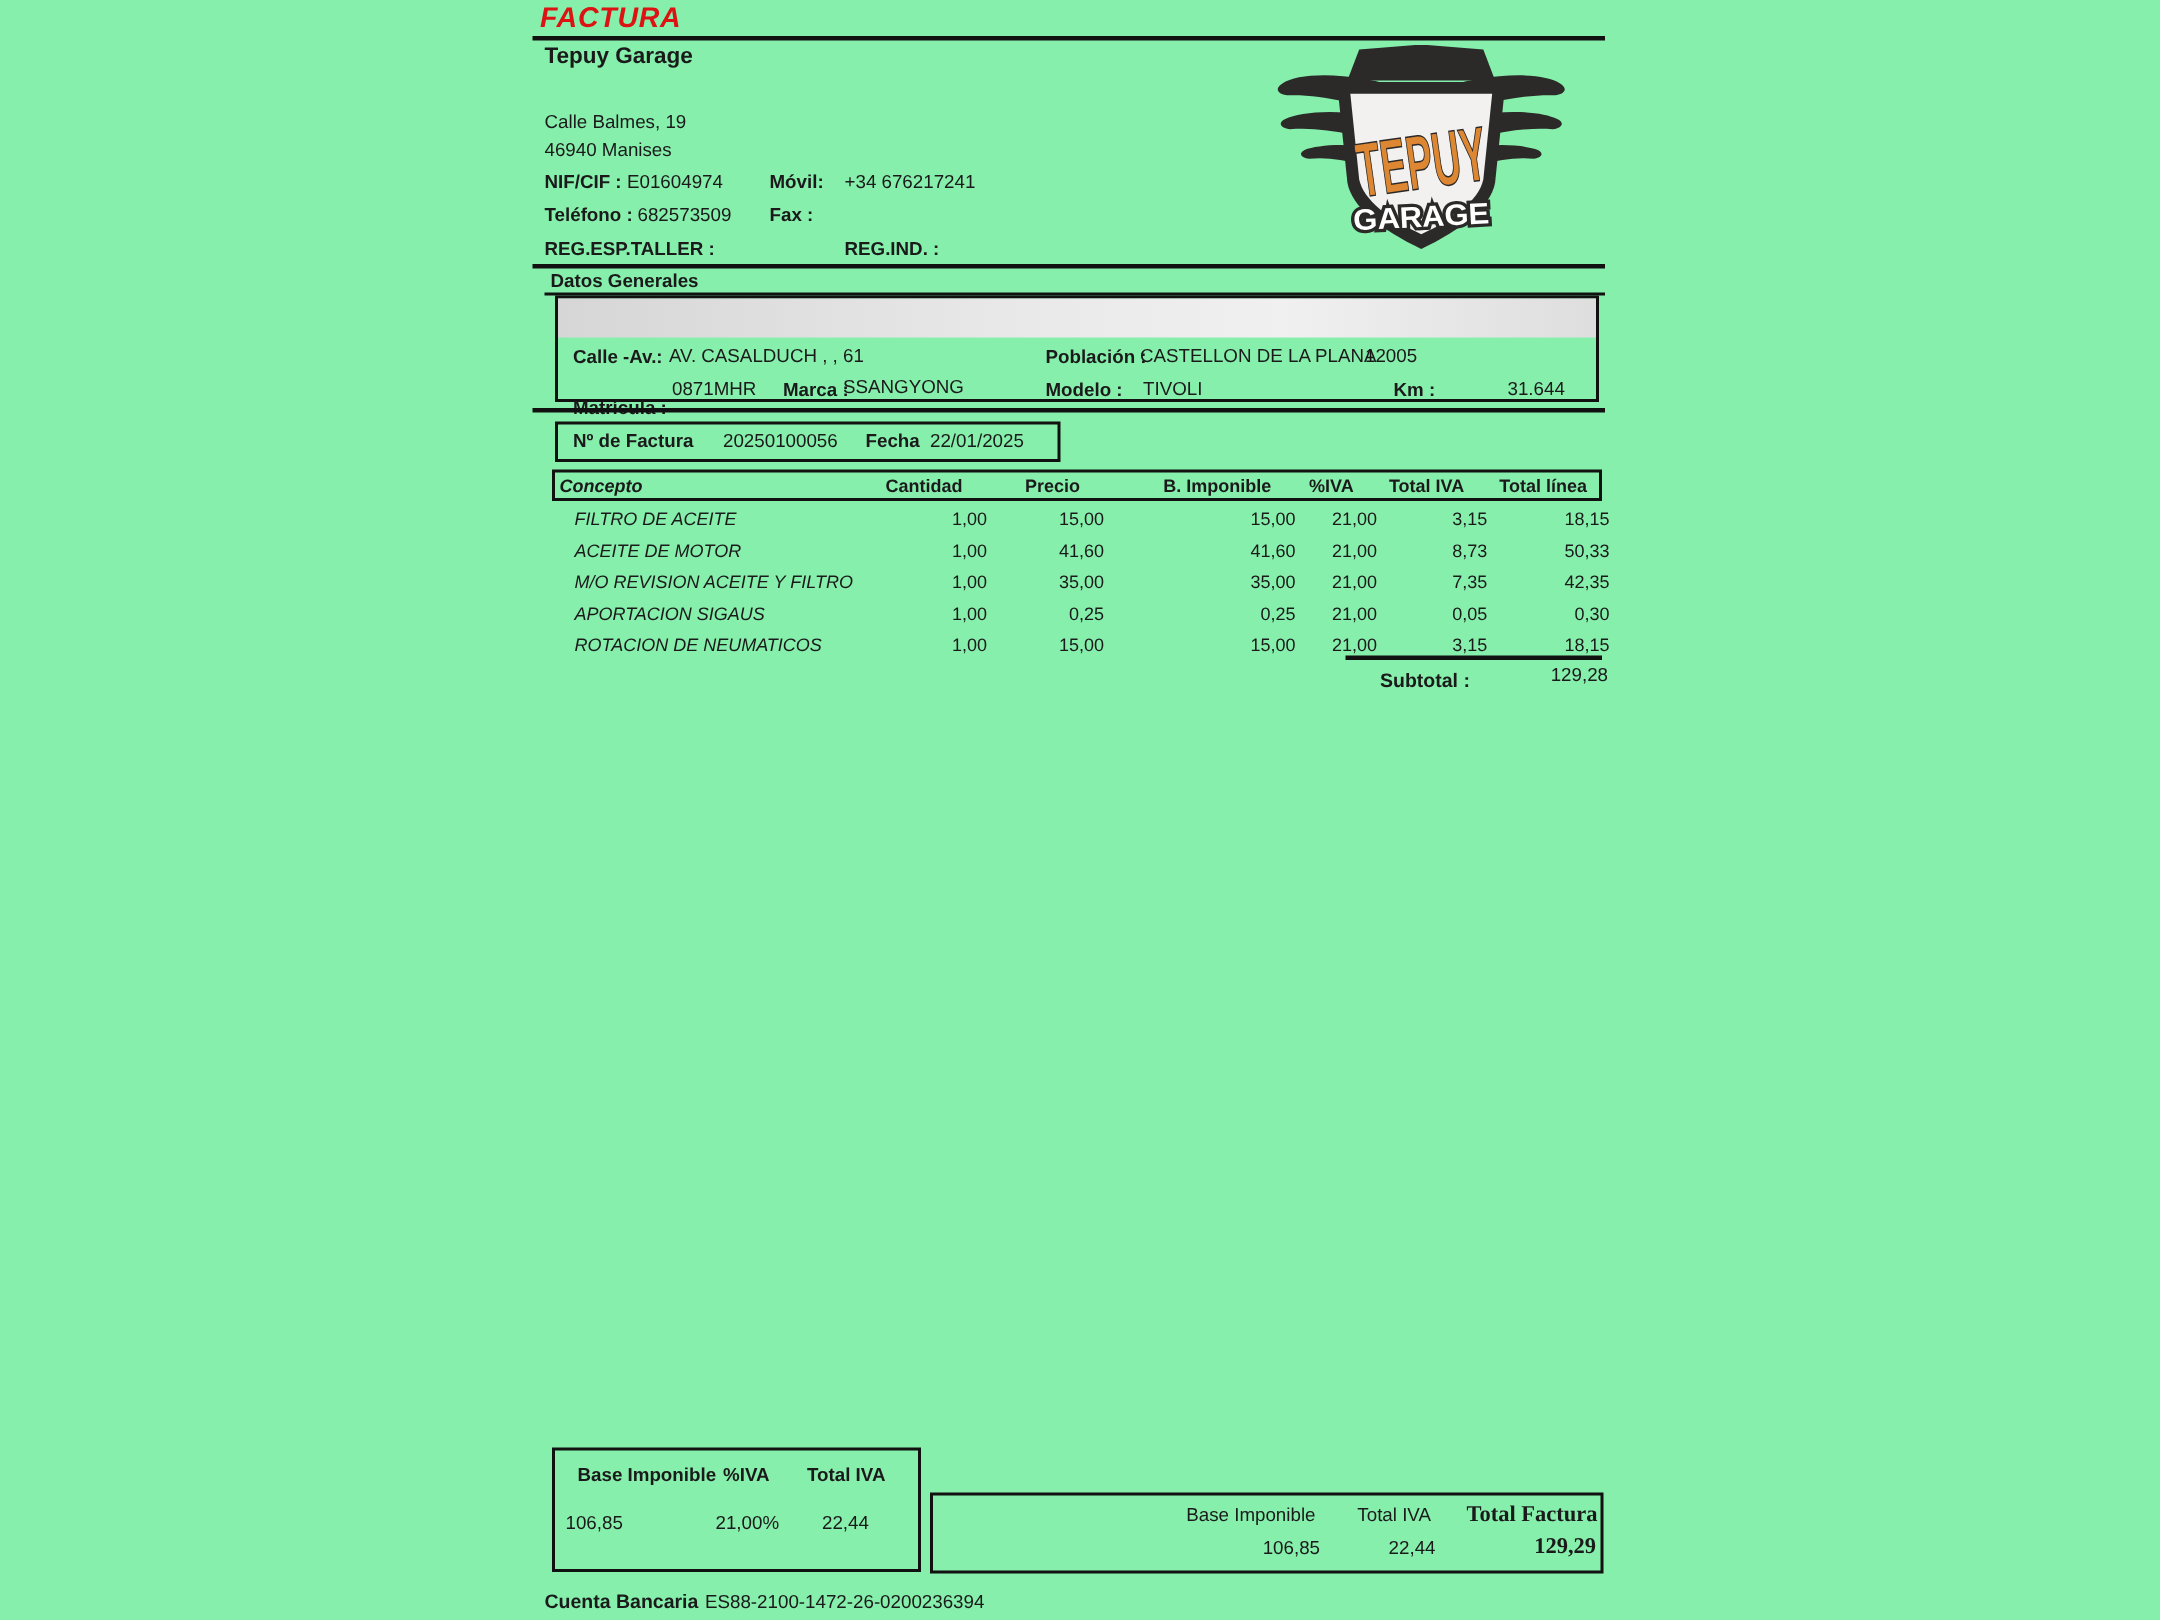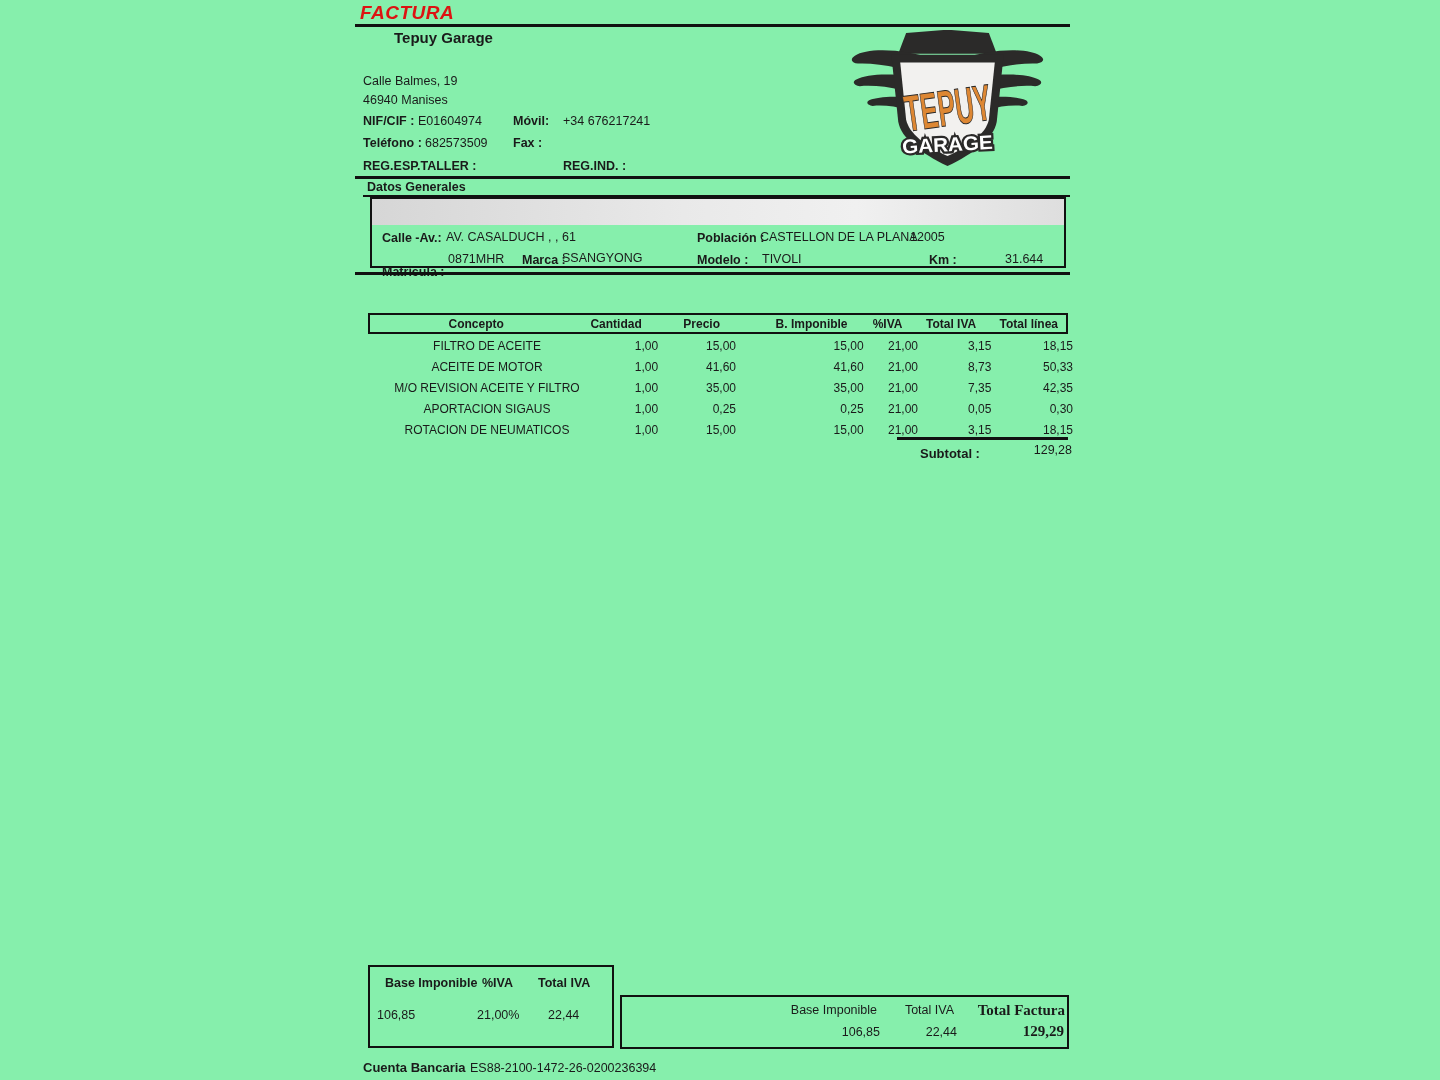--- a/index.html
+++ b/index.html
@@ -9,36 +9,36 @@
   .abs { position:absolute; white-space:nowrap; }
   .b { font-weight:bold; }
   .hline { position:absolute; background:#111; }
   .box { position:absolute; border:2px solid #111; box-sizing:border-box; }
   .title { font-size:19px; font-weight:bold; font-style:italic; color:#dd1212; letter-spacing:.5px; }
   .company { font-size:15px; font-weight:bold; }
   .gray-block { position:absolute; left:0; right:0; top:0; height:26px;
                 background:linear-gradient(90deg,#d6d6d6 0%,#e9e9e9 45%,#f0f0f0 70%,#dedede 100%); }
   .thead { display:flex; align-items:center; padding-left:3px; font-weight:bold; font-size:12px; }
   .trow { position:absolute; display:flex; left:28px; width:690px; height:18px; align-items:center; font-size:12px; }
-  .c0 { width:230px; text-align:center; }
+  .c0 { width:230px; text-align:left;font-style:italic; }
   .c1 { width:62px; }  .c2 { width:74px; } .c3 { width:129px; }
   .c4 { width:48px; }  .c5 { width:69px; } .c6 { width:78px; }
   .num { text-align:right;margin-left:11px; }
   .hpad { padding-right:8px; box-sizing:border-box; }
   .tot-big { font-size:15px; font-weight:bold;font-family:Liberation Serif, serif; }
 </style>
 </head>
 <body>
 
 <div class="page">
   <div class="doc">
 
     <div class="abs title" style="left:5px; top:2px;">FACTURA</div>
     <div class="hline" style="left:0; top:24px; width:715px; height:3px;"></div>
-    <div class="abs company" style="left:8px; top:29px;margin-left:31px;">Tepuy Garage</div>
+    <div class="abs company" style="left:8px; top:29px;">Tepuy Garage</div>
 
     <div class="abs" style="left:8px; top:74px;">Calle Balmes, 19</div>
     <div class="abs" style="left:8px; top:93px;">46940  Manises</div>
 
     <div class="abs b" style="left:8px; top:114px;">NIF/CIF :</div>
     <div class="abs" style="left:63px; top:114px;">E01604974</div>
     <div class="abs b" style="left:158px; top:114px;">Móvil:</div>
     <div class="abs" style="left:208px; top:114px;">+34 676217241</div>
 
     <div class="abs b" style="left:8px; top:136px;">Teléfono :</div>
@@ -87,20 +87,26 @@
       <div class="abs b" style="left:150px; top:54px;">Marca :</div>
       <div class="abs" style="left:190px; top:52px;">SSANGYONG</div>
       <div class="abs b" style="left:325px; top:54px;">Modelo :</div>
       <div class="abs" style="left:390px; top:53px;">TIVOLI</div>
       <div class="abs b" style="left:557px; top:54px;">Km :</div>
       <div class="abs" style="left:633px; top:53px;">31.644</div>
     </div>
 
     <div class="hline" style="left:0; top:272px; width:715px; height:3px;"></div>
 
+    <div class="box" style="left:15px; top:281px; width:337px; height:27px;">
+      <div class="abs b" style="left:10px; top:4px;">Nº de Factura</div>
+      <div class="abs" style="left:110px; top:4px;">20250100056</div>
+      <div class="abs b" style="left:205px; top:4px;">Fecha</div>
+      <div class="abs" style="left:248px; top:4px;">22/01/2025</div>
+    </div>
 
     <div class="box thead" style="left:13px; top:313px; width:700px; height:21px;">
       <div class="c0">Concepto</div>
       <div class="c1 num hpad">Cantidad</div>
       <div class="c2 num hpad">Precio</div>
       <div class="c3 num hpad">B. Imponible</div>
       <div class="c4 num hpad">%IVA</div>
       <div class="c5 num hpad">Total IVA</div>
       <div class="c6 num hpad">Total línea</div>
     </div>

